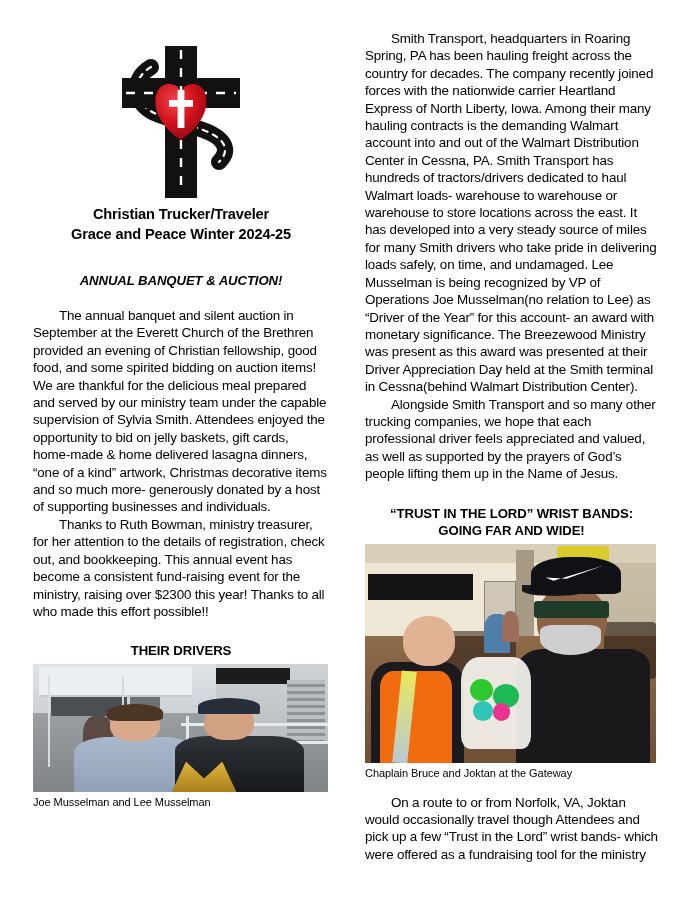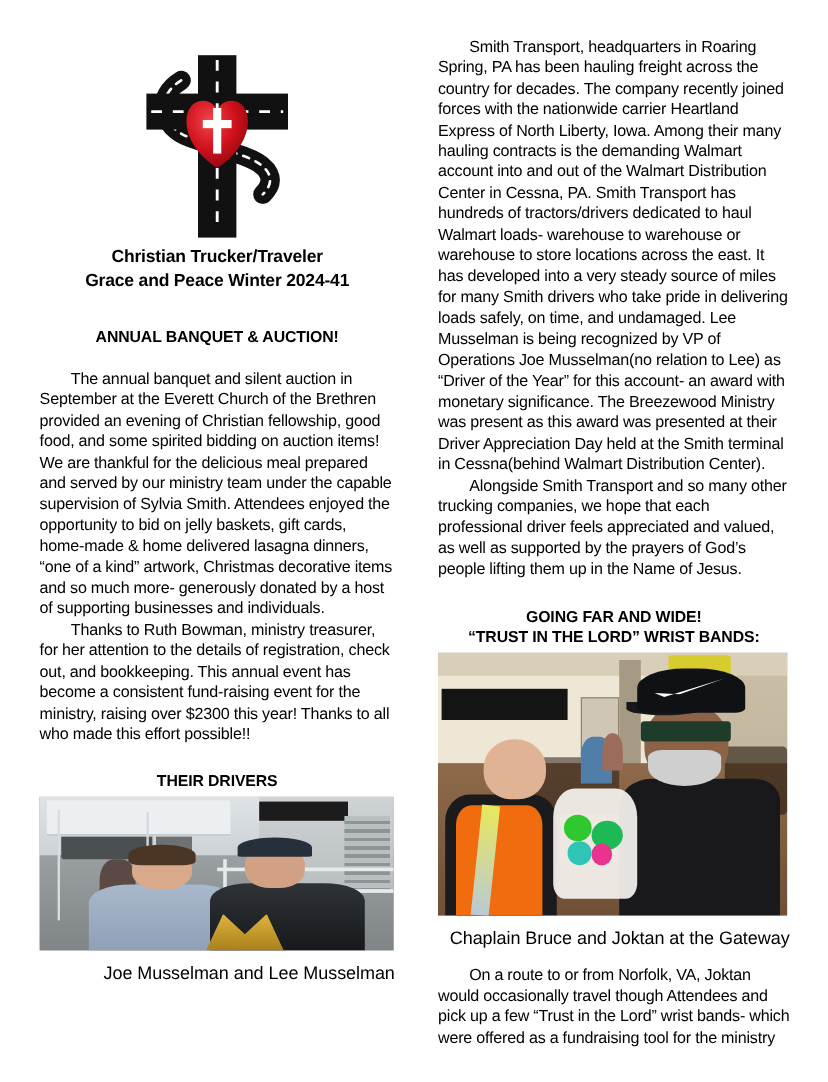--- a/index.html
+++ b/index.html
@@ -50,39 +50,39 @@
     margin-top: 4px;
     letter-spacing: -0.15px;
   }
   .section-head {
     text-align: center;
     font-weight: bold;
     font-size: 13.2px;
     line-height: 17px;
     letter-spacing: -0.1px;
   }
-  .head-banquet { margin-top: 28px; }
+  .head-banquet { margin-top: 28px; font-style: italic; }
   .head-smith { margin-top: 22px; }
   .head-bands { margin-top: 22px; }
   p.body-text {
     font-size: 13.4px;
     line-height: 17.4px;
     margin: 0;
     text-align: left;
     letter-spacing: -0.15px;
     word-spacing: -0.1px;
   }
   p.body-text.indent { text-indent: 26px; }
   .para-block { margin-top: 18px; }
   .para-block-tight { margin-top: 0; }
   .caption {
-    text-align: right;
-    font-size: 15px;
+    text-align: left;
+    font-size: 11px;
     line-height: 14px;
-    margin-top: 13px;
+    margin-top: 3px;
     letter-spacing: -0.05px;
   }
 
   
   .photo {
     position: relative;
     overflow: hidden;
     background: #8a8d90;
   }
   .photo-joe {
@@ -183,21 +183,21 @@
           <path d="M74 118 C 40 96, 44 62, 62 62 C 70 62, 74 68, 74 72 C 74 68, 78 62, 86 62 C 104 62, 108 96, 74 118 Z" fill="url(#hg)"></path>
 
           <rect x="70.6" y="68" width="6.8" height="38" fill="#ffffff"></rect>
           <rect x="62" y="78" width="24" height="6.8" fill="#ffffff"></rect>
         </g>
       </svg>
     </div>
 
     <div class="masthead">
       <div>Christian Trucker/Traveler</div>
-      <div>Grace and Peace   Winter 2024-41</div>
+      <div>Grace and Peace   Winter 2024-25</div>
     </div>
 
     <div class="section-head head-banquet">ANNUAL BANQUET &amp; AUCTION!</div>
 
     <div class="para-block">
       <p class="body-text indent">The annual banquet and silent auction in September at the Everett Church of the Brethren provided an evening of Christian fellowship, good food, and some spirited bidding on auction items! We are thankful for the delicious meal prepared and served by our ministry team under the capable supervision of Sylvia Smith.  Attendees enjoyed the opportunity to bid on jelly baskets, gift cards, home-made &amp; home delivered lasagna dinners, “one of a kind” artwork, Christmas decorative items and so much more- generously donated by a host of supporting businesses and individuals.</p>
     </div>
     <div class="para-block-tight">
       <p class="body-text indent">Thanks to Ruth Bowman, ministry treasurer, for her attention to the details of registration, check out, and bookkeeping.  This annual event has become a consistent fund-raising event for the ministry, raising over $2300 this year! Thanks to all who made this effort possible!!</p>
     </div>
@@ -235,22 +235,22 @@
   </div>
 
   <div class="column col-right">
 
     <div style="height:30px"></div>
 
     <p class="body-text indent">Smith Transport, headquarters in Roaring Spring, PA has been hauling freight across the country for decades.  The company recently joined forces with the nationwide carrier Heartland Express of North Liberty, Iowa.  Among their many hauling contracts is the demanding Walmart account into and out of the Walmart Distribution Center in Cessna, PA.  Smith Transport has hundreds of tractors/drivers dedicated to haul Walmart loads- warehouse to warehouse or warehouse to store locations across the east.  It has developed into a very steady source of miles for many Smith drivers who take pride in delivering loads safely, on time, and undamaged.   Lee Musselman is being recognized by VP of Operations Joe Musselman(no relation to Lee) as “Driver of the Year” for this account- an award with monetary significance.  The Breezewood Ministry was present as this award was presented at their Driver Appreciation Day held at the Smith terminal in Cessna(behind Walmart Distribution Center).</p>
     <p class="body-text indent">Alongside Smith Transport and so many other trucking companies, we hope that each professional driver feels appreciated and valued, as well as supported by the prayers of God’s people lifting them up in the Name of Jesus.</p>
 
     <div class="section-head head-bands">
+      <div>“TRUST IN THE LORD” WRIST BANDS:</div>
       <div>GOING FAR AND WIDE!</div>
-      <div>“TRUST IN THE LORD” WRIST BANDS:</div>
     </div>
 
     <div class="photo photo-gateway">
       <div class="ph-layer p2-bg"></div>
       <div class="ph-layer p2-ceiling"></div>
       <div class="ph-layer p2-counter"></div>
       <div class="ph-layer p2-counterdark"></div>
       <div class="ph-layer p2-gwtop"></div>
       <div class="ph-layer p2-pillar"></div>
       <div class="ph-layer p2-door"></div>

